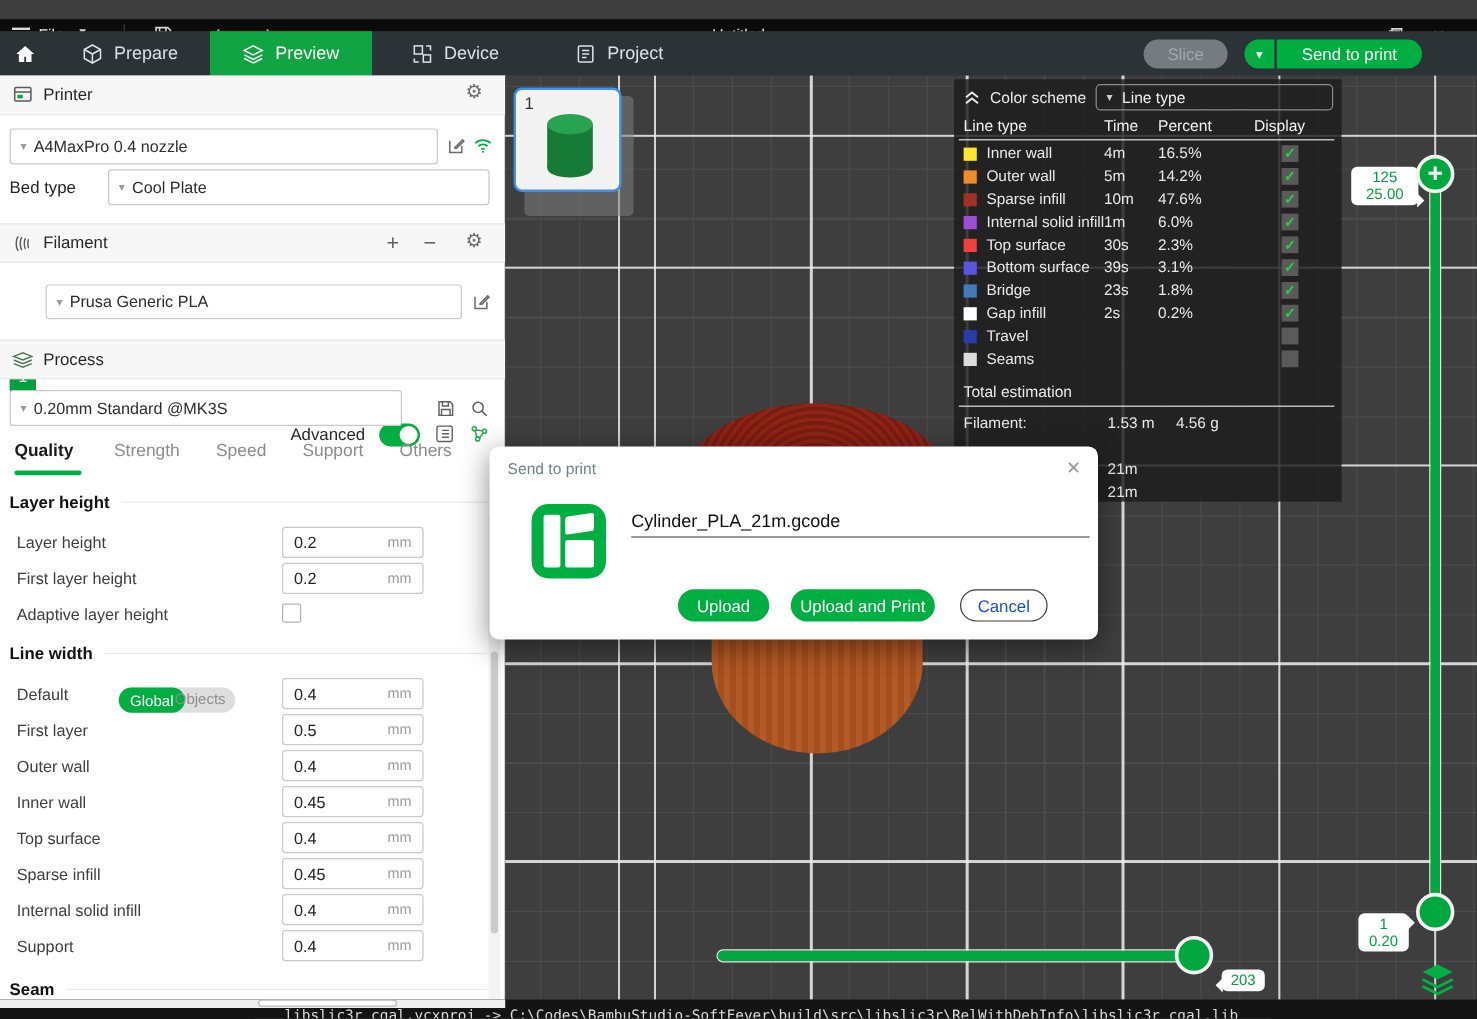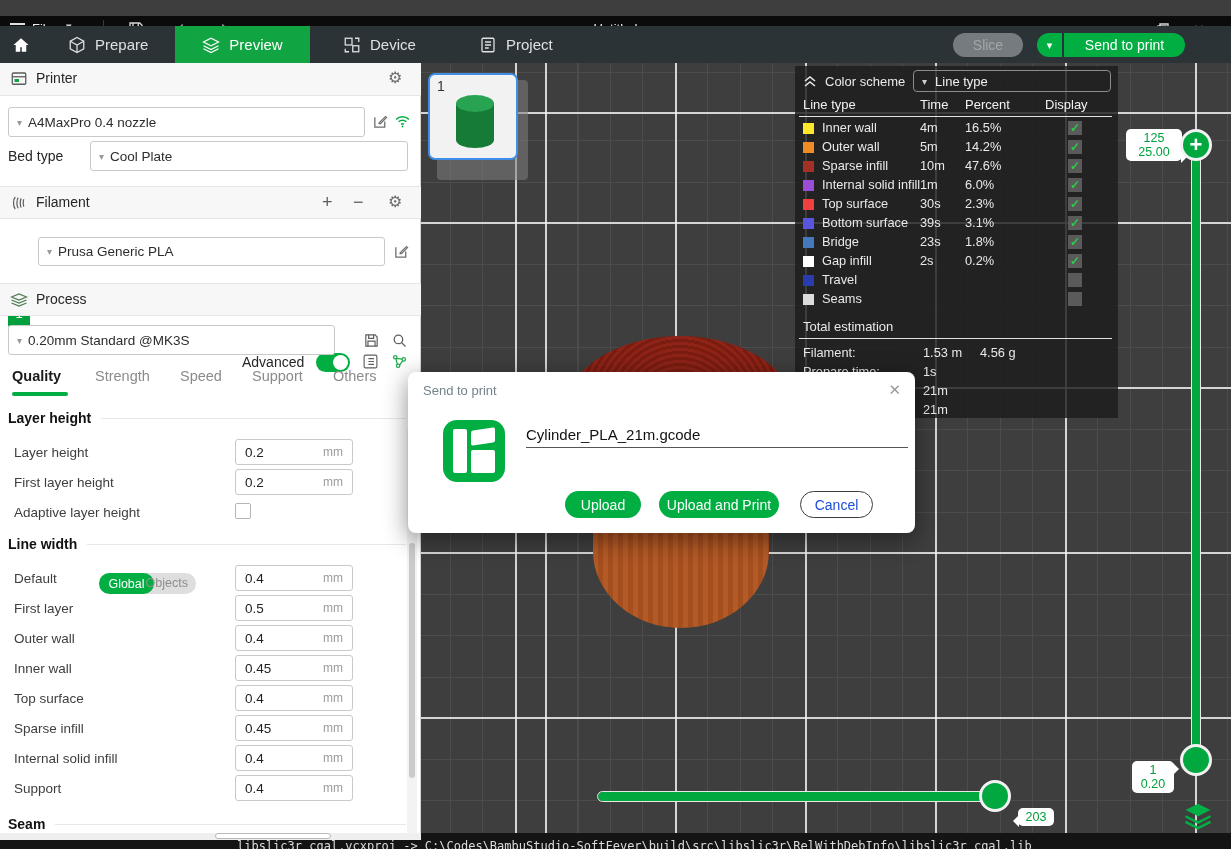--- a/index.html
+++ b/index.html
@@ -518,38 +518,34 @@
         <span class="lg-ck"></span>
       </div>
 
       <span class="lg-total">Total estimation</span>
       <span class="lg-hr" style="top:272px"></span>
       <div class="lg-trow" style="top:278px">
         <span class="lg-tlb">Filament:</span>
         <span class="lg-tv1">1.53 m</span>
         <span class="lg-tv2">4.56 g</span>
       </div>
-      <div class="lg-trow" style="top:297px">
-        <span class="lg-tlb">Prepare time:</span>
-        <span class="lg-tv1">1s</span>
-      </div>
       <div class="lg-trow" style="top:316px">
         <span class="lg-tlb"></span>
         <span class="lg-tv1">21m</span>
       </div>
       <div class="lg-trow" style="top:335px">
         <span class="lg-tlb"></span>
         <span class="lg-tv1">21m</span>
       </div>
     </div>
 
     <div class="vtrack"></div>
     <div class="s-handle" style="left:759px; top:66px">+</div>
     <div class="s-handle" style="left:759px; top:681px"></div>
-    <div class="tip" style="left:705px; top:66px; width:56px">
+    <div class="tip" style="left:705px; top:76px; width:56px">
       <div>125</div>
       <div>25.00</div>
       <span class="tri" style="right:-11px; top:22px; border-left-color:#fff"></span>
     </div>
     <div class="tip" style="left:711px; top:698px; width:42px">
       <div>1</div>
       <div>0.20</div>
       <span class="tri" style="right:-11px; top:2px; border-left-color:#fff"></span>
     </div>
     <span class="stack-icon">

